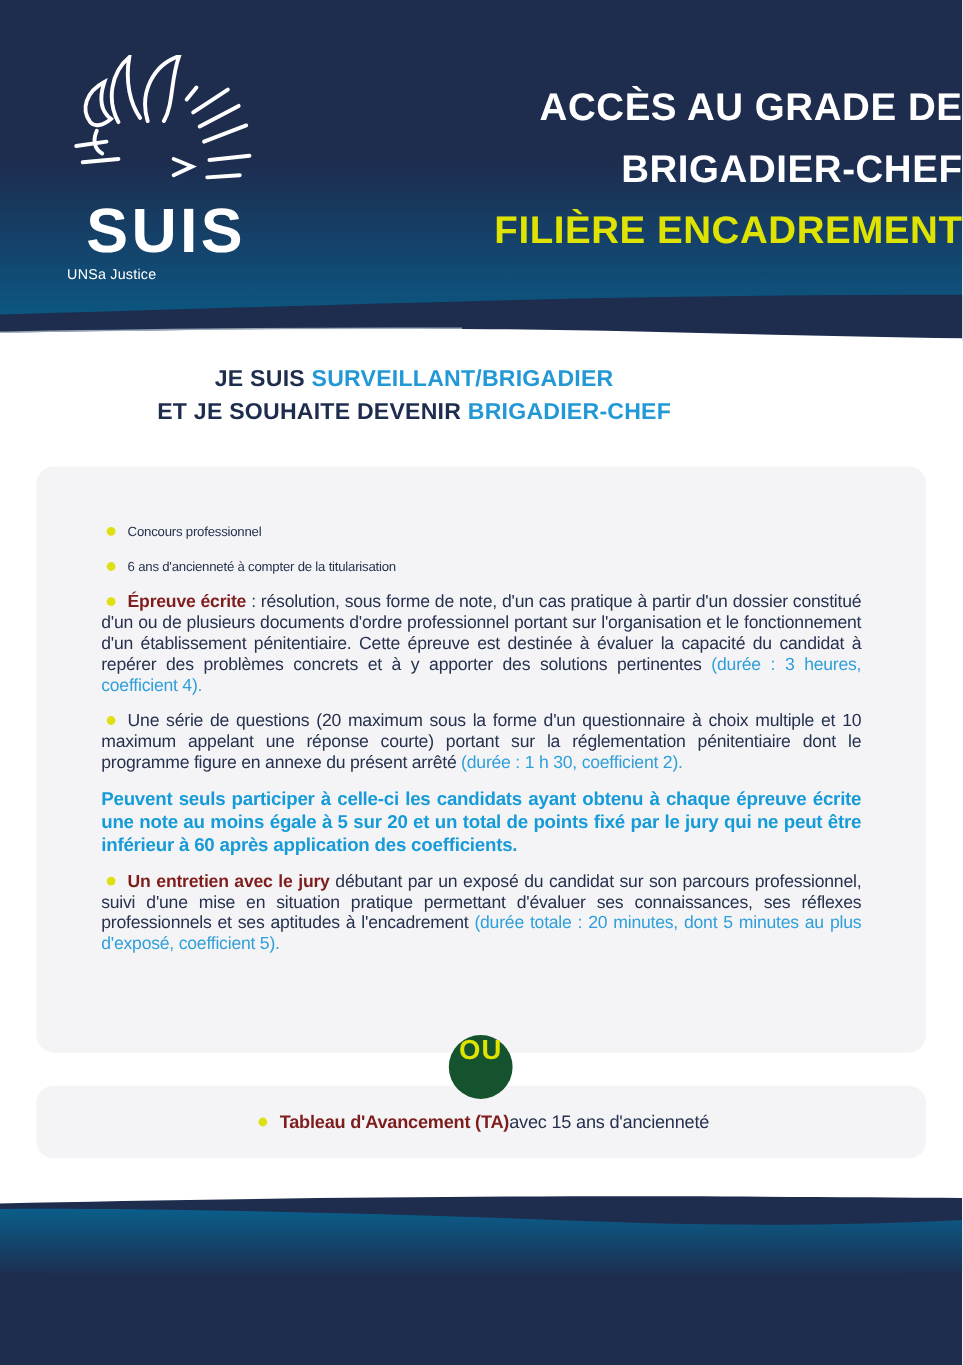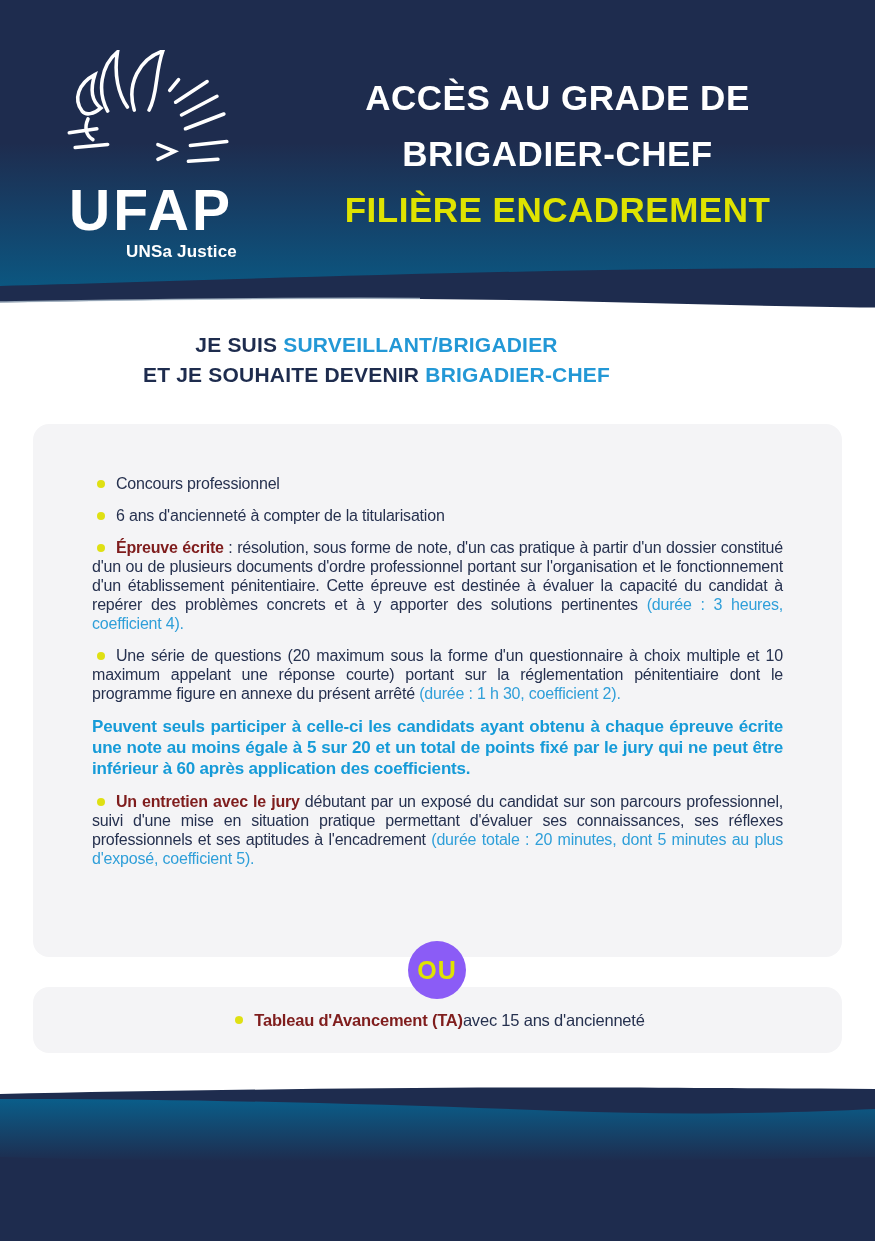--- a/index.html
+++ b/index.html
@@ -13,61 +13,61 @@
     background:linear-gradient(180deg,#1e2c4e 0%,#1e2c4e 46%,#14436b 72%,#0a5a84 96%);
   }
   .header-wave{position:absolute;left:0;bottom:0;width:875px;height:46px;display:block;}
   .logo{position:absolute;left:63px;top:50px;width:176px;height:218px;color:#ffffff;}
   .logo-bird{position:absolute;left:0;top:0;width:176px;height:128px;}
   .logo-name{
     position:absolute;left:0;top:130px;width:176px;text-align:center;
     font-size:57px;font-weight:bold;letter-spacing:3px;line-height:60px;color:#ffffff;
   }
   .logo-sub{
-    position:absolute;right:2px;top:192px;width:176px;text-align:right;
-    font-size:17px;font-weight:bold;color:#ffffff;letter-spacing:0.2px;
+    position:absolute;right:2px;top:192px;width:176px;text-align:left;
+    font-size:13px;font-weight:normal;color:#ffffff;letter-spacing:0.2px;
   }
   .title{
-    position:absolute;left:240px;top:70px;width:635px;text-align:center;
+    position:absolute;left:240px;top:70px;width:635px;text-align:right;
     font-weight:bold;font-size:35px;line-height:56px;letter-spacing:0.5px;color:#ffffff;
   }
   .title .t-yellow{color:#dfe301;}
   
   .intro{
     position:absolute;left:0;top:330px;width:753px;text-align:center;
     font-weight:bold;font-size:21px;line-height:30px;color:#1e2c4e;letter-spacing:0.2px;
   }
   .intro .accent{color:#2398d6;}
   
   .card{
     position:absolute;left:33px;background:#f4f4f6;border-radius:16px;
   }
   .card-main{top:424px;width:809px;height:533px;padding:50px 59px 0 59px;box-sizing:border-box;overflow:hidden;}
   .card-main .li{
-    font-size:16px;line-height:19px;color:#26314f;margin:0 0 13px 0;
+    font-size:12px;line-height:19px;color:#26314f;margin:0 0 13px 0;
     letter-spacing:-0.2px;
   }
   .card-main .para{
     font-size:16px;line-height:19px;color:#26314f;margin:0 0 13px 0;
     text-align:justify;letter-spacing:-0.2px;
   }
   .dot{
     display:inline-block;width:8px;height:8px;border-radius:50%;
     background:#dfe013;margin:0 11px 1px 5px;vertical-align:middle;
   }
   .b{font-weight:bold;color:#7f1d1d;}
   .blue{color:#2f9fd9;}
   .hl{
     font-size:17px;line-height:21px;font-weight:bold;color:#169bd8;
     margin:4px 0 13px 0;text-align:justify;letter-spacing:-0.2px;
   }
   
   .ou-circle{
     position:absolute;left:408px;top:941px;width:58px;height:58px;border-radius:50%;
-    background:#8b5cf6;display:flex;align-items:center;justify-content:center;z-index:5;
+    background:#14532d;display:flex;justify-content:center;z-index:5;
   }
   .ou-label{color:#dfe301;font-weight:bold;font-size:25px;letter-spacing:1px;}
   
   .card-bottom{
     top:987px;width:809px;height:66px;display:flex;align-items:center;justify-content:center;
     font-size:16.5px;color:#26314f;letter-spacing:-0.2px;
   }
   
   .footer{position:absolute;left:0;top:1085px;width:875px;height:156px;}
   .footer svg{display:block;}
@@ -87,21 +87,21 @@
         <path d="M113,53 L145,32"></path>
         <path d="M119,66 L155,47"></path>
         <path d="M123,80 L162,65"></path>
         <path d="M128,97 L165,93"></path>
         <path d="M126,113 L156,111"></path>
         <path d="M95,96 L112,103 L95,111"></path>
         <path d="M5,84 L33,80"></path>
         <path d="M11,99 L44,96"></path>
         <path d="M24,70 C20,79 22,87 29,91"></path>
       </svg>
-      <div class="logo-name">UFAP</div>
+      <div class="logo-name">SUIS</div>
       <div class="logo-sub">UNSa Justice</div>
     </div>
     <div class="title">
       <div>ACCÈS AU GRADE DE</div>
       <div>BRIGADIER-CHEF</div>
       <div class="t-yellow">FILIÈRE ENCADREMENT</div>
     </div>
     <svg class="header-wave" viewBox="0 0 875 46" preserveAspectRatio="none">
       <path d="M0,22 C150,18 350,11 550,7 C660,5 770,4 875,4 L875,46 L0,46 Z" fill="#1e2c4e"></path>
       <path d="M0,38.5 C120,36.5 260,34 420,35 C580,36 700,41.5 875,43.5 L875,46 L0,46 Z" fill="#ffffff"></path>

